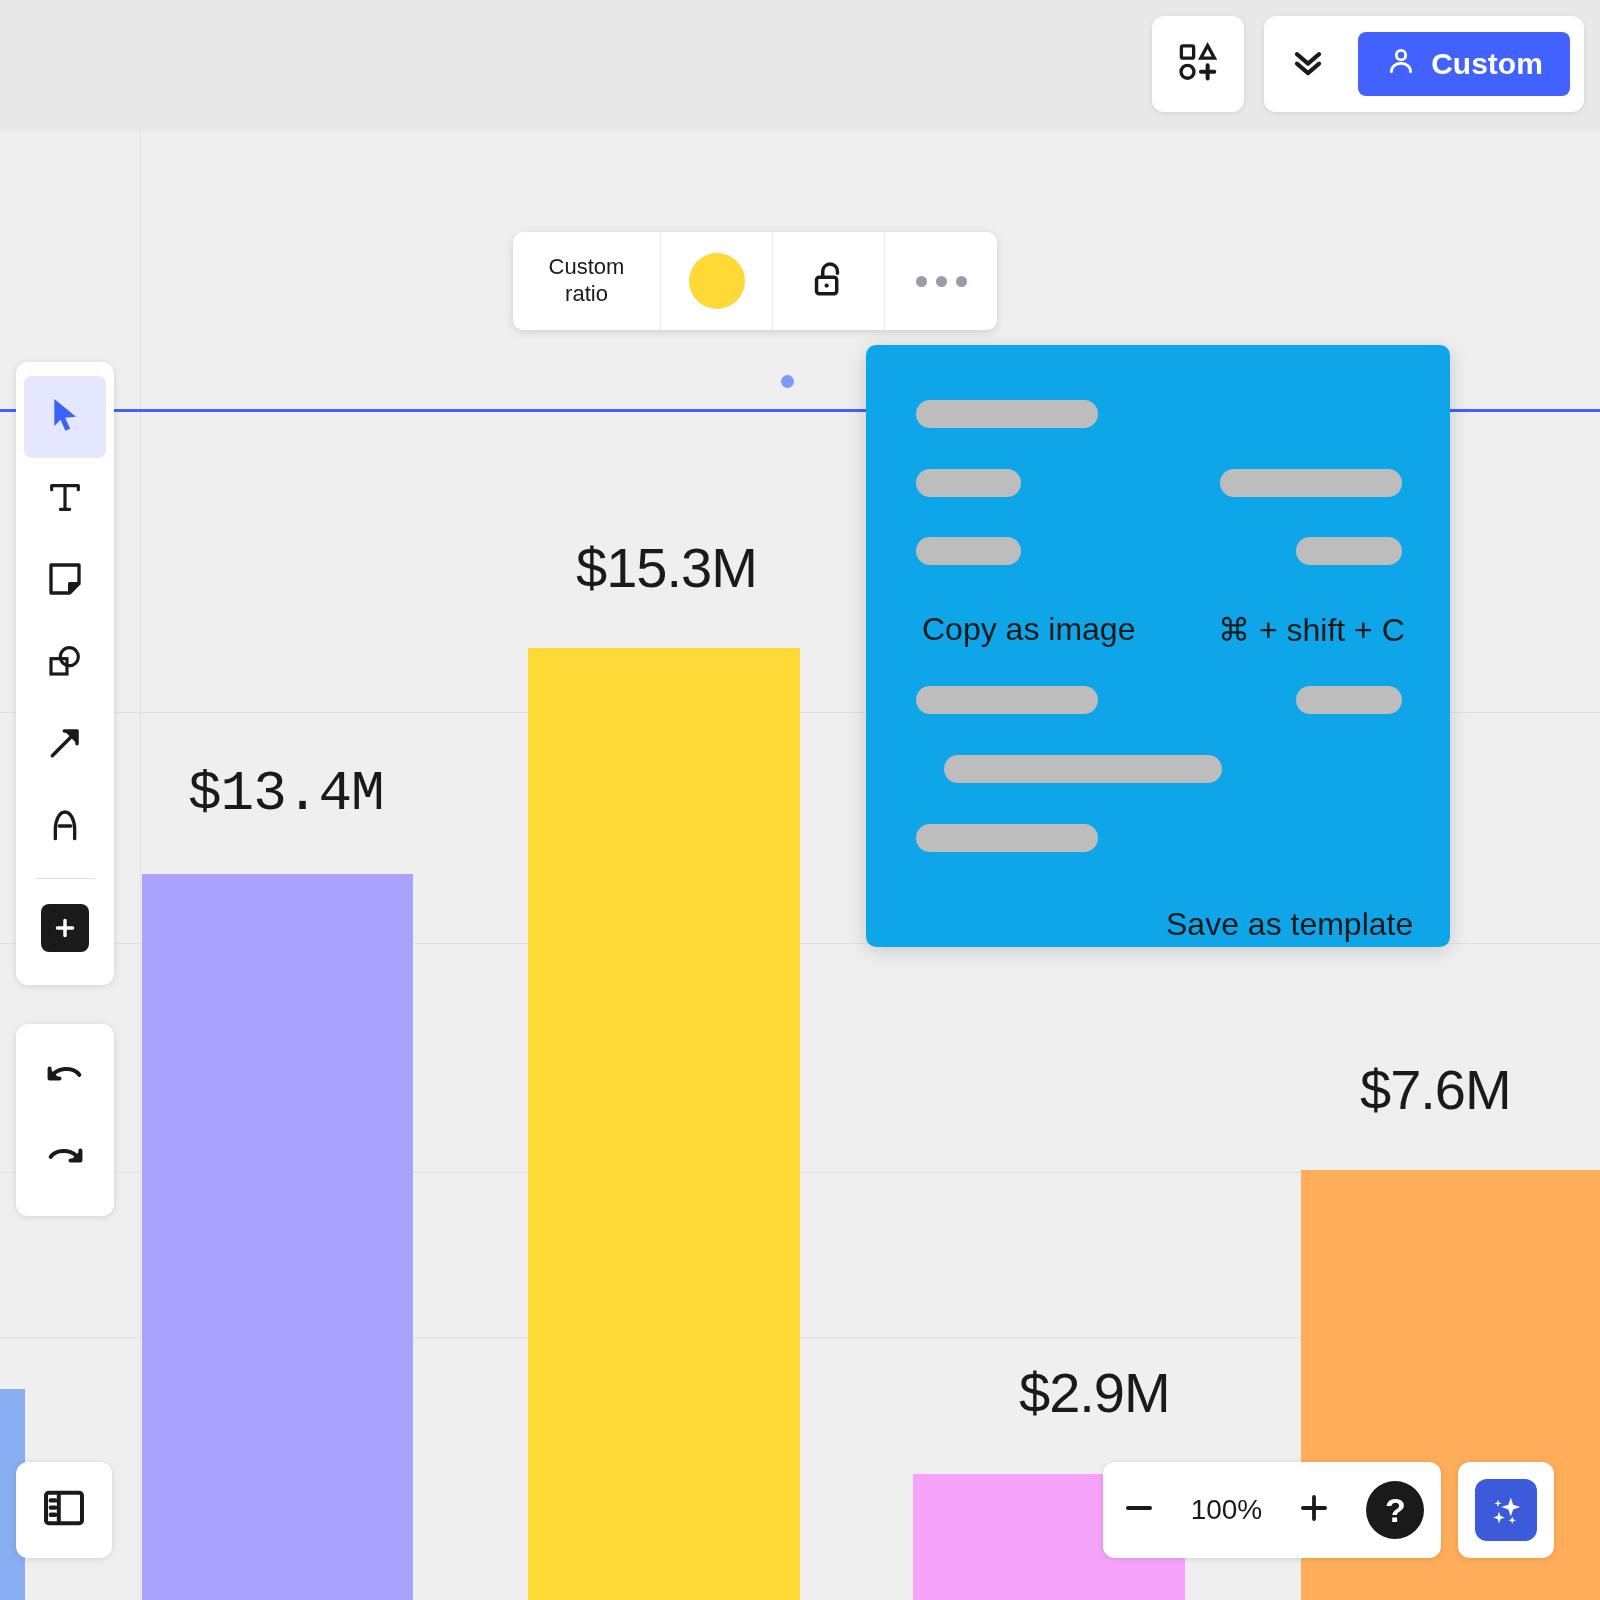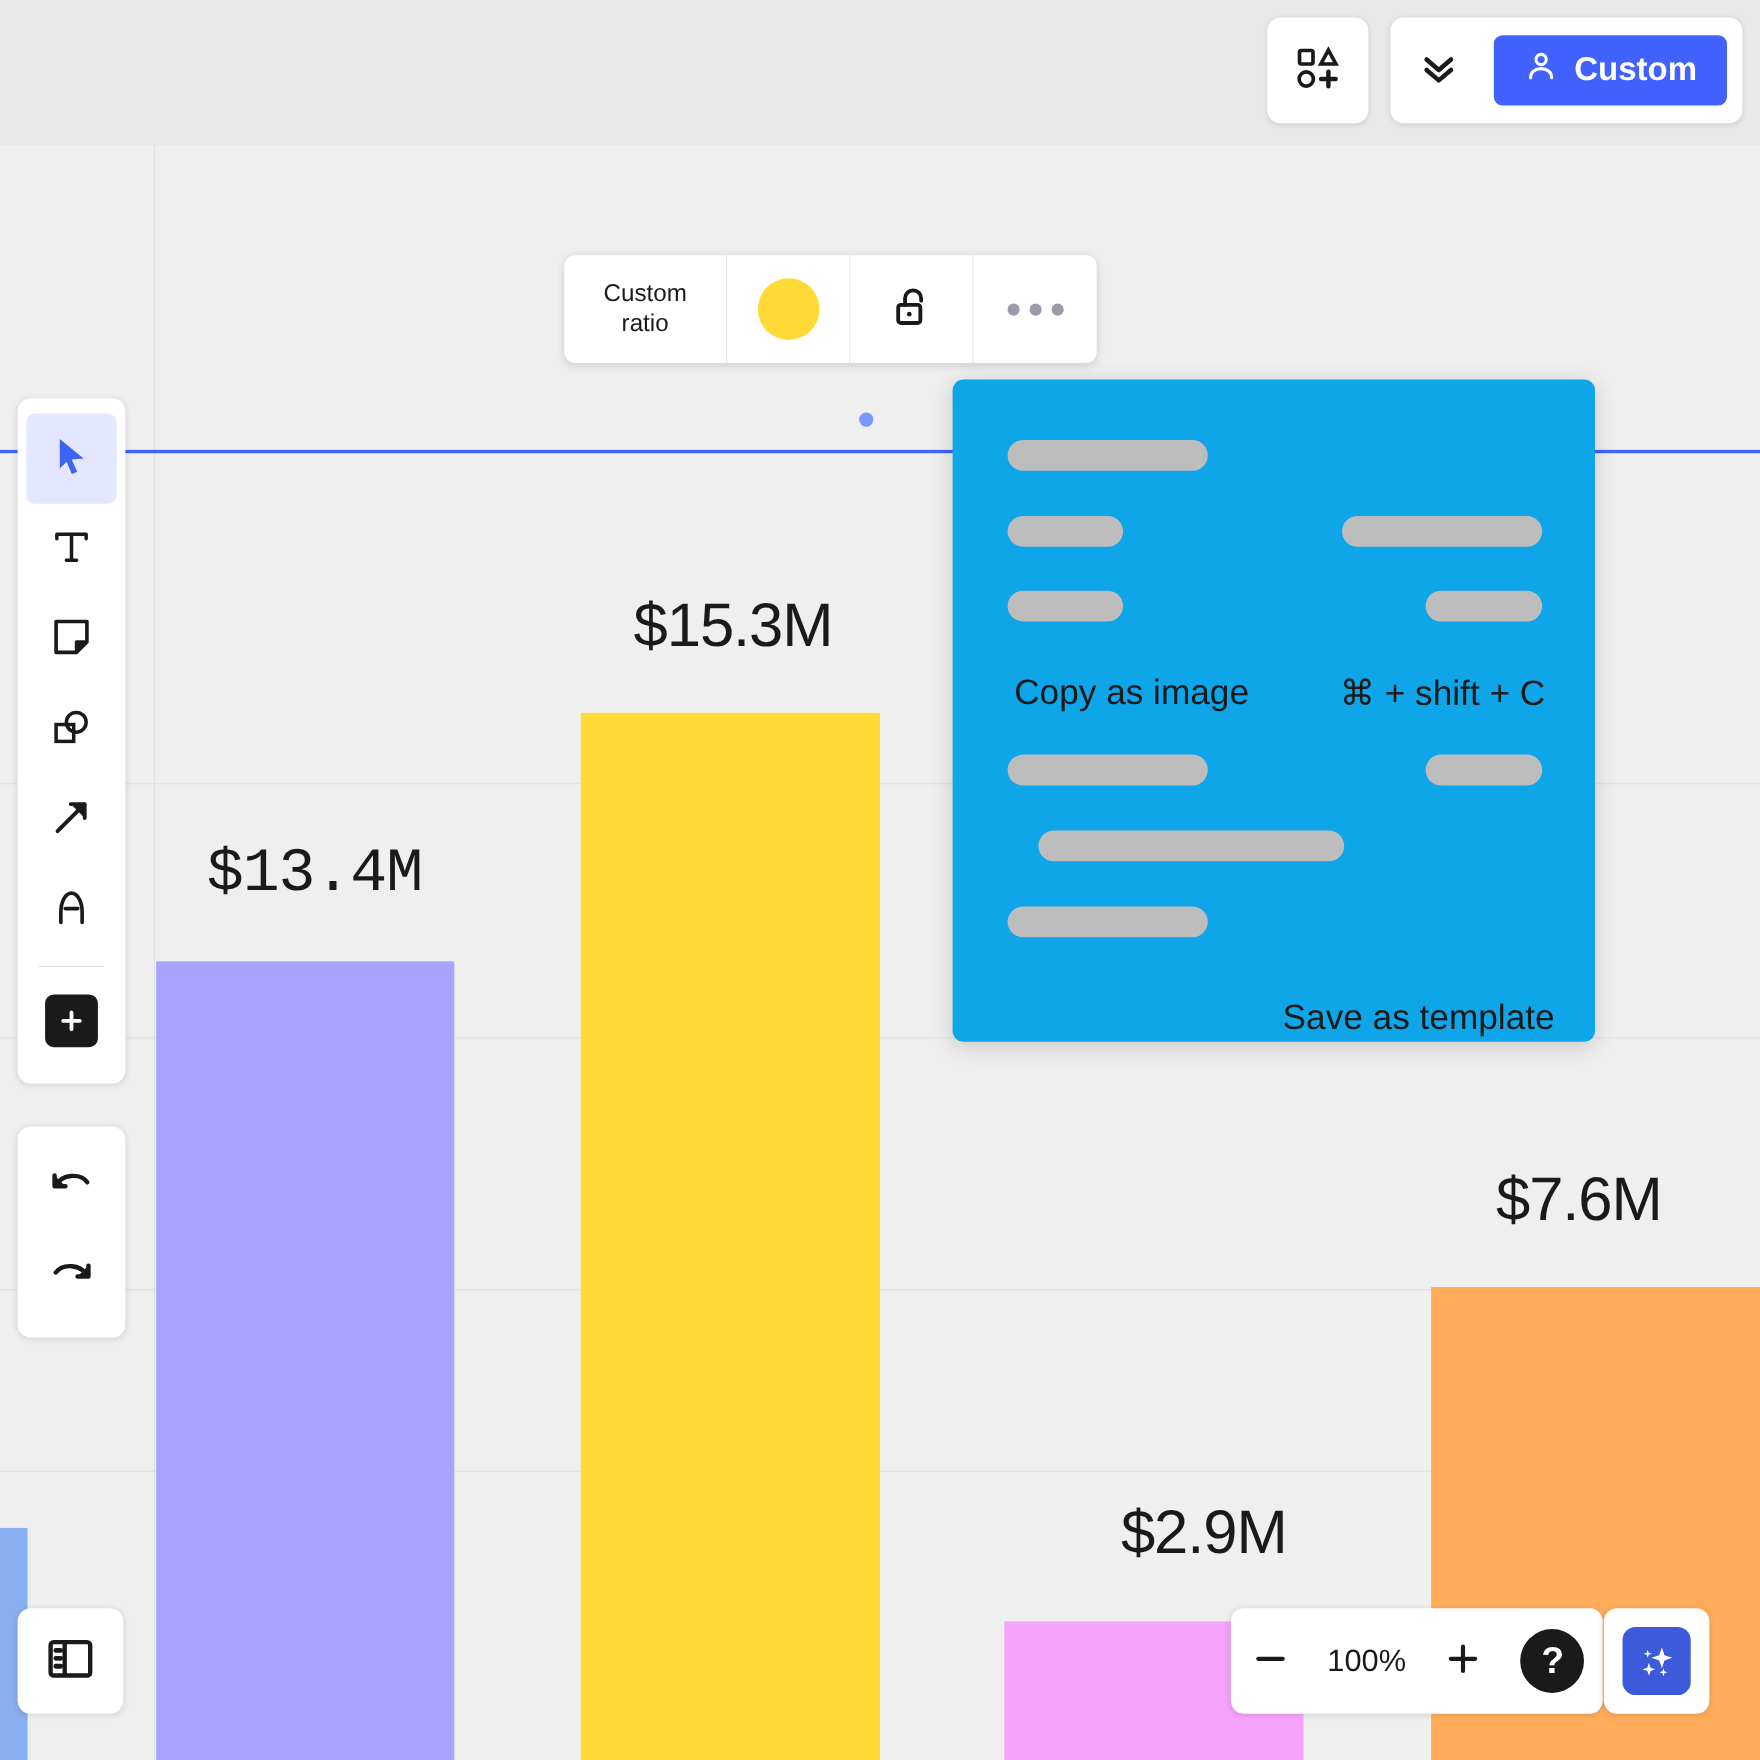--- a/index.html
+++ b/index.html
@@ -187,21 +187,20 @@
     cursor: pointer;
   }
 
   
   .zoombar {
     position: absolute; left: 1103px; top: 1462px;
     width: 338px; height: 96px;
     background: #fff; border-radius: 12px;
     display: flex; align-items: center; justify-content: space-around;
     box-shadow: 0 1px 6px rgba(0,0,0,.12);
-    margin-left: 16px;
   }
   .zoombar .zbtn { cursor: pointer; display:flex; align-items:center; justify-content:center; }
   .zoom-val { font-size: 28px; color: #1A1A1A; font-weight: 500; }
   .help-btn {
     width: 58px; height: 58px; border-radius: 50%;
     background: #1A1A1A; color: #fff;
     display: flex; align-items: center; justify-content: center;
     font-size: 34px; font-weight: 700; cursor: pointer;
   }
   .ai-card {

